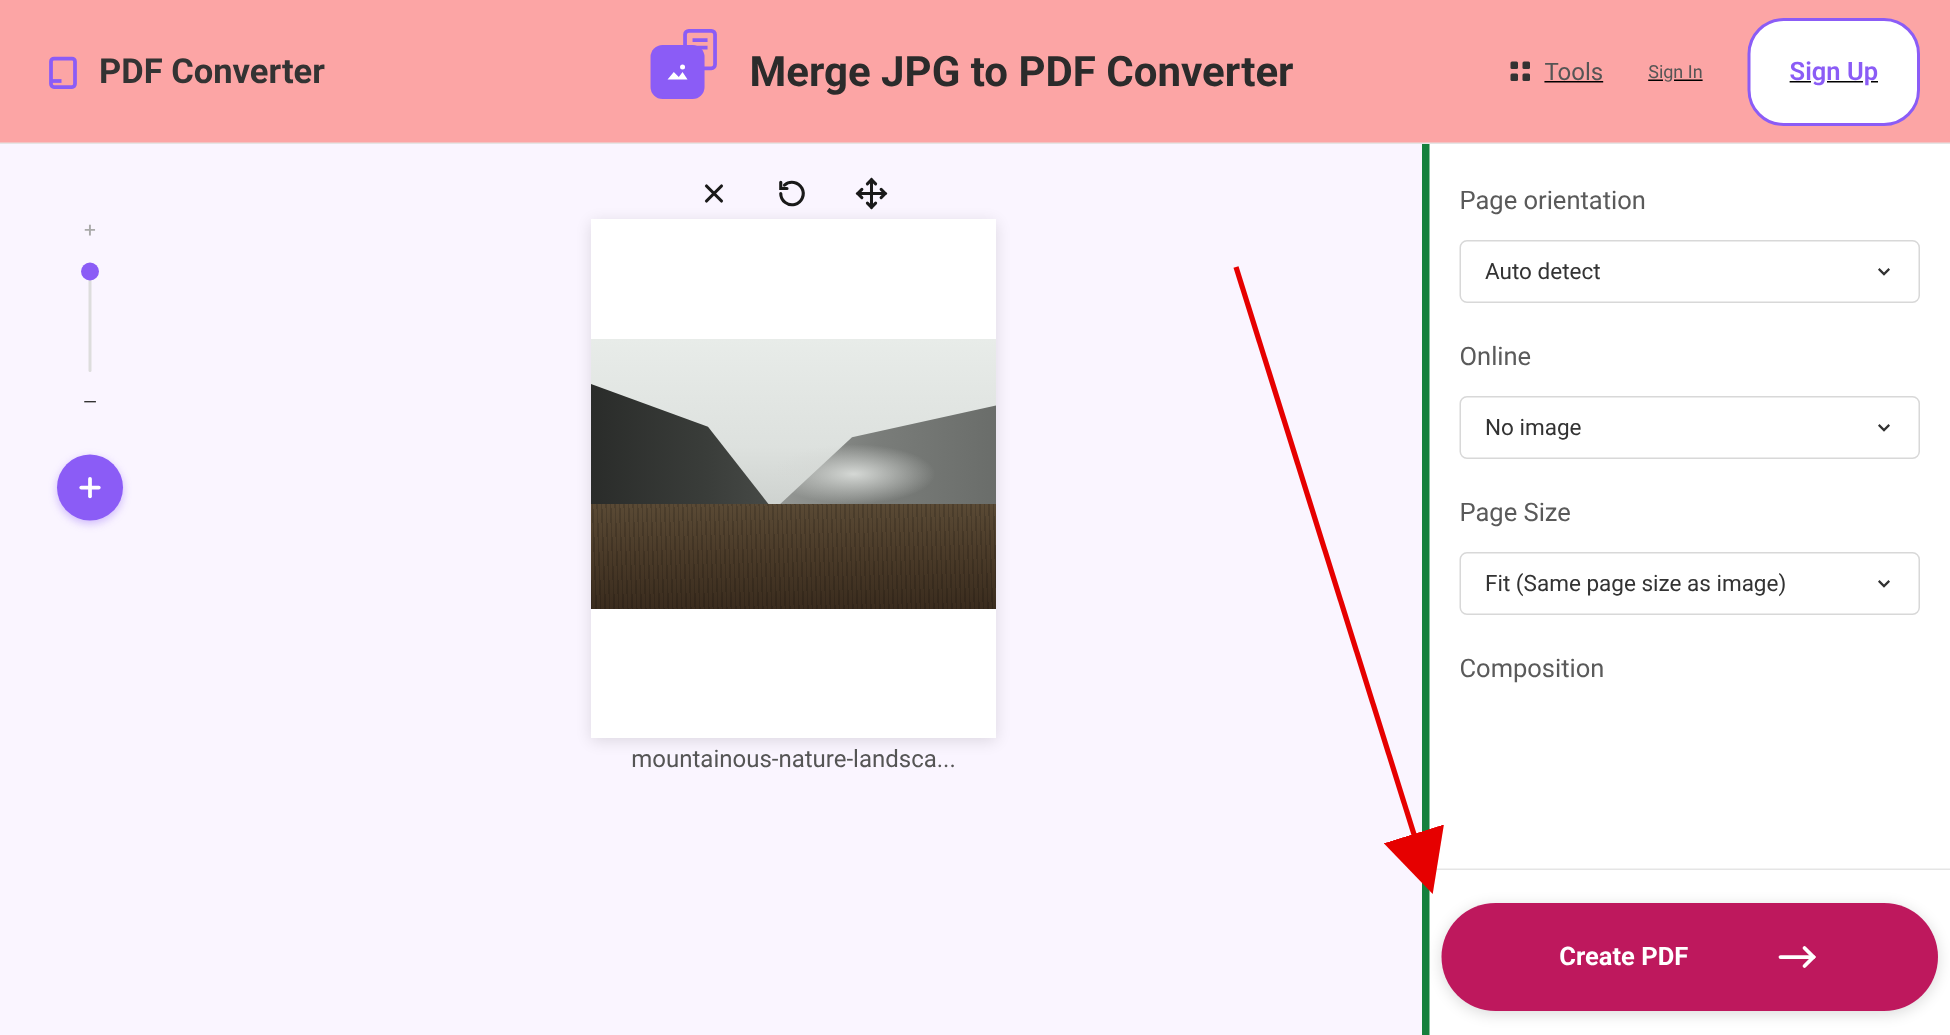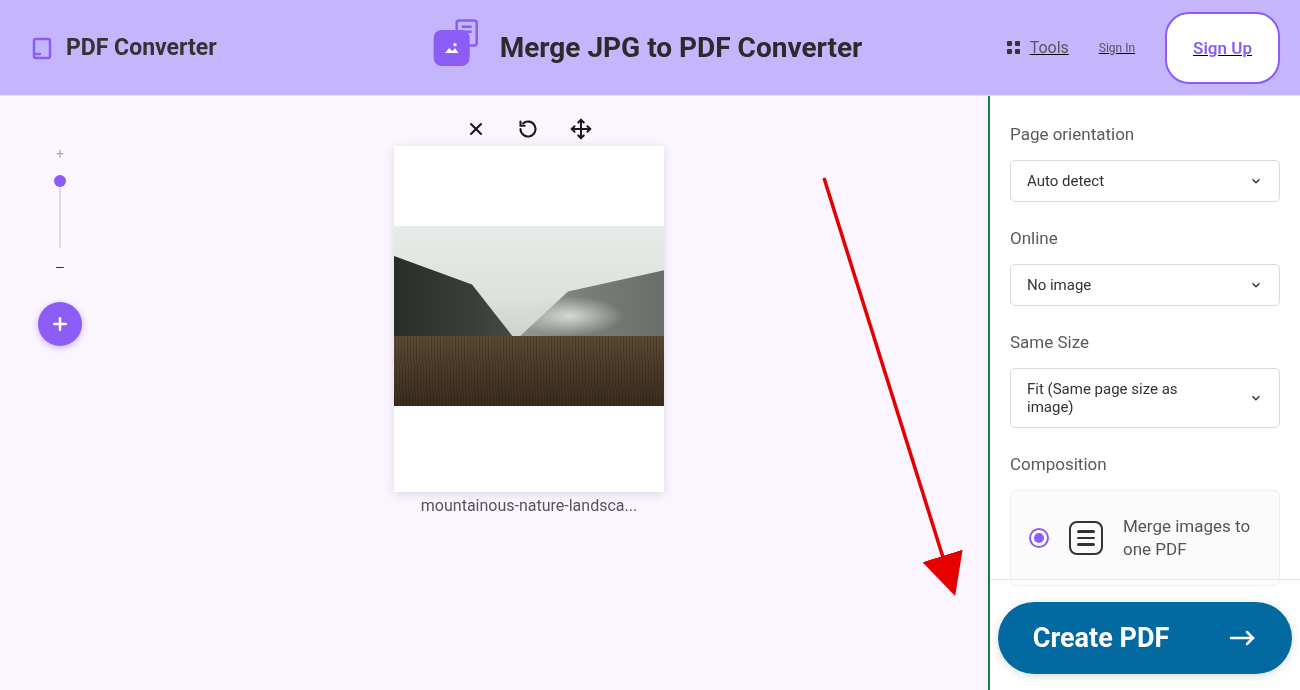--- a/index.html
+++ b/index.html
@@ -1,18 +1,18 @@
 <!DOCTYPE html>
 <html><head>
 <meta charset="utf-8">
 <style>
   *{margin:0;padding:0;box-sizing:border-box;font-family:-apple-system,BlinkMacSystemFont,"Segoe UI",Roboto,Arial,sans-serif;}
   body{width:1300px;height:690px;overflow:hidden;background:#faf5ff;}
   
-  .header{position:absolute;top:0;left:0;right:0;height:96px;background:#c4b5fd;border-bottom:1px solid #e5e5e5;display:flex;align-items:center;}
+  .header{position:absolute;top:0;left:0;right:0;height:96px;background:#fca5a5;border-bottom:1px solid #e5e5e5;display:flex;align-items:center;}
   .brand{display:flex;align-items:center;gap:12px;margin-left:30px;}
   .brand-icon{width:24px;height:24px;}
   .brand-text{font-size:23px;font-weight:700;color:#333;}
   .title-wrap{position:absolute;left:50%;transform:translateX(-50%);display:flex;align-items:center;gap:18px;}
   .title-icon-a{width:44px;height:44px;background:#8b5cf6;border-radius:8px;display:flex;align-items:center;justify-content:center;position:relative;}
   .page-title{font-size:28px;font-weight:700;color:#2b2b2b;}
   .nav-right{margin-left:auto;display:flex;align-items:center;gap:30px;margin-right:20px;text-decoration:underline;}
   .tools-wrap{display:flex;align-items:center;gap:10px;color:#555;font-size:16px;cursor:pointer;}
   .dots{display:grid;grid-template-columns:repeat(2,5px);grid-template-rows:repeat(2,5px);gap:3px;}
   .dots span{width:5px;height:5px;background:#333;border-radius:1px;}
@@ -33,31 +33,31 @@
   .page-prev .img-area{width:270px;height:180px;margin-top:80px;position:relative;overflow:hidden;}
   .page-prev .spacer-bottom{height:86px;}
   .sky{position:absolute;inset:0;background:linear-gradient(to bottom,#e8ece9 0%,#dde1de 40%,#cfd3d0 60%);}
   .mtn-l{position:absolute;left:0;bottom:55px;width:130px;height:95px;background:linear-gradient(to right,#2a2c2a 0%,#3a3d3a 60%,#4a4d4a 100%);clip-path:polygon(0 0,0 100%,100% 100%,60% 30%);}
   .mtn-r{position:absolute;right:0;bottom:55px;width:160px;height:85px;background:linear-gradient(to left,#6a6d6a 0%,#7a7d7a 50%,#9a9d9a 100%);clip-path:polygon(100% 5%,100% 100%,0 100%,40% 30%);}
   .fog{position:absolute;right:40px;bottom:70px;width:110px;height:40px;background:radial-gradient(ellipse,#d5d8d5 0%,rgba(213,216,213,0) 70%);}
   .grass{position:absolute;left:0;right:0;bottom:0;height:70px;background:linear-gradient(to bottom,#5a4a35 0%,#4a3a28 50%,#3a2c1e 100%);}
   .grass::before{content:"";position:absolute;inset:0;background:repeating-linear-gradient(88deg,rgba(0,0,0,0.15) 0 1px,transparent 1px 3px);}
   .filename{position:absolute;top:400px;left:50%;transform:translateX(-50%);color:#555;font-size:16px;}
   
-  .right-panel{position:absolute;top:96px;right:0;width:312px;bottom:0;background:#fff;border-left:2px solid #15803d;padding:28px 20px 0 20px;}
+  .right-panel{position:absolute;top:96px;right:0;width:352px;bottom:0;background:#fff;border-left:5px solid #15803d;padding:28px 20px 0 20px;}
   .opt-label{color:#5a5a5a;font-size:17px;margin-bottom:16px;}
   .select-box{width:100%;border:1px solid #d8d8d8;border-radius:5px;padding:11px 16px;font-size:15px;color:#333;background:#fff;display:flex;justify-content:space-between;align-items:center;cursor:pointer;margin-bottom:26px;gap:24px;}
   .chev{width:14px;height:14px;}
   .comp-box{border:1px solid #eee;border-radius:6px;background:#fbfbfb;padding:24px 18px;display:flex;align-items:center;gap:20px;}
   .radio-outer{width:20px;height:20px;border:2px solid #8b5cf6;border-radius:50%;display:flex;align-items:center;justify-content:center;flex-shrink:0;}
   .radio-inner{width:10px;height:10px;background:#8b5cf6;border-radius:50%;}
   .pages-ic{width:34px;height:34px;border:2.5px solid #333;border-radius:8px;display:flex;flex-direction:column;justify-content:center;gap:4px;padding:0 6px;flex-shrink:0;}
   .pages-ic span{height:2.5px;background:#333;border-radius:2px;}
   .comp-text{color:#555;font-size:17px;line-height:1.35;}
-  .create-btn{position:absolute;left:8px;right:8px;bottom:16px;height:72px;border-radius:40px;background:#0369a1;color:#fff;border:none;font-size:27px;font-weight:700;display:flex;align-items:center;justify-content:center;gap:60px;cursor:pointer;box-shadow:0 2px 10px rgba(0,0,0,0.15);}
+  .create-btn{position:absolute;left:8px;right:8px;bottom:16px;height:72px;border-radius:40px;background:#be185d;color:#fff;border:none;font-size:17px;font-weight:700;display:flex;align-items:center;justify-content:center;gap:60px;cursor:pointer;box-shadow:0 2px 10px rgba(0,0,0,0.15);}
   .hr-btm{position:absolute;left:0;right:0;bottom:110px;height:1px;background:#e5e5e5;}
   
   .arrow-overlay{position:absolute;top:100px;left:0;width:1300px;height:590px;pointer-events:none;}
 </style>
 </head>
 <body>
 
 <div class="header">
   <div class="brand">
     <svg class="brand-icon" viewBox="0 0 24 24" fill="none" stroke="#8b5cf6" stroke-width="2.5">
@@ -162,40 +162,29 @@
   </div>
 
   <div class="opt-label">Online</div>
   <div class="select-box">
     <span>No image</span>
     <svg class="chev" viewBox="0 0 24 24" fill="none" stroke="#333" stroke-width="2.5">
         <polyline points="6 9 12 15 18 9"></polyline>
       </svg>
   </div>
 
-  <div class="opt-label">Same Size</div>
+  <div class="opt-label">Page Size</div>
   <div class="select-box">
     <span>Fit (Same page size as image)</span>
     <svg class="chev" viewBox="0 0 24 24" fill="none" stroke="#333" stroke-width="2.5">
         <polyline points="6 9 12 15 18 9"></polyline>
       </svg>
   </div>
 
   <div class="opt-label">Composition</div>
-  <div class="comp-box">
-    <div class="radio-outer">
-        <div class="radio-inner"></div>
-      </div>
-    <div class="pages-ic">
-        <span></span>
-        <span></span>
-        <span></span>
-      </div>
-    <div class="comp-text">Merge images to one PDF</div>
-  </div>
 
   <div class="hr-btm"></div>
 
   <button class="create-btn">
     <span>Create PDF</span>
     <svg width="28" height="18" viewBox="0 0 28 18" fill="none" stroke="#fff" stroke-width="2.5" stroke-linecap="round">
         <line x1="2" y1="9" x2="24" y2="9"></line>
         <polyline points="18 3 24 9 18 15"></polyline>
       </svg>
   </button>

